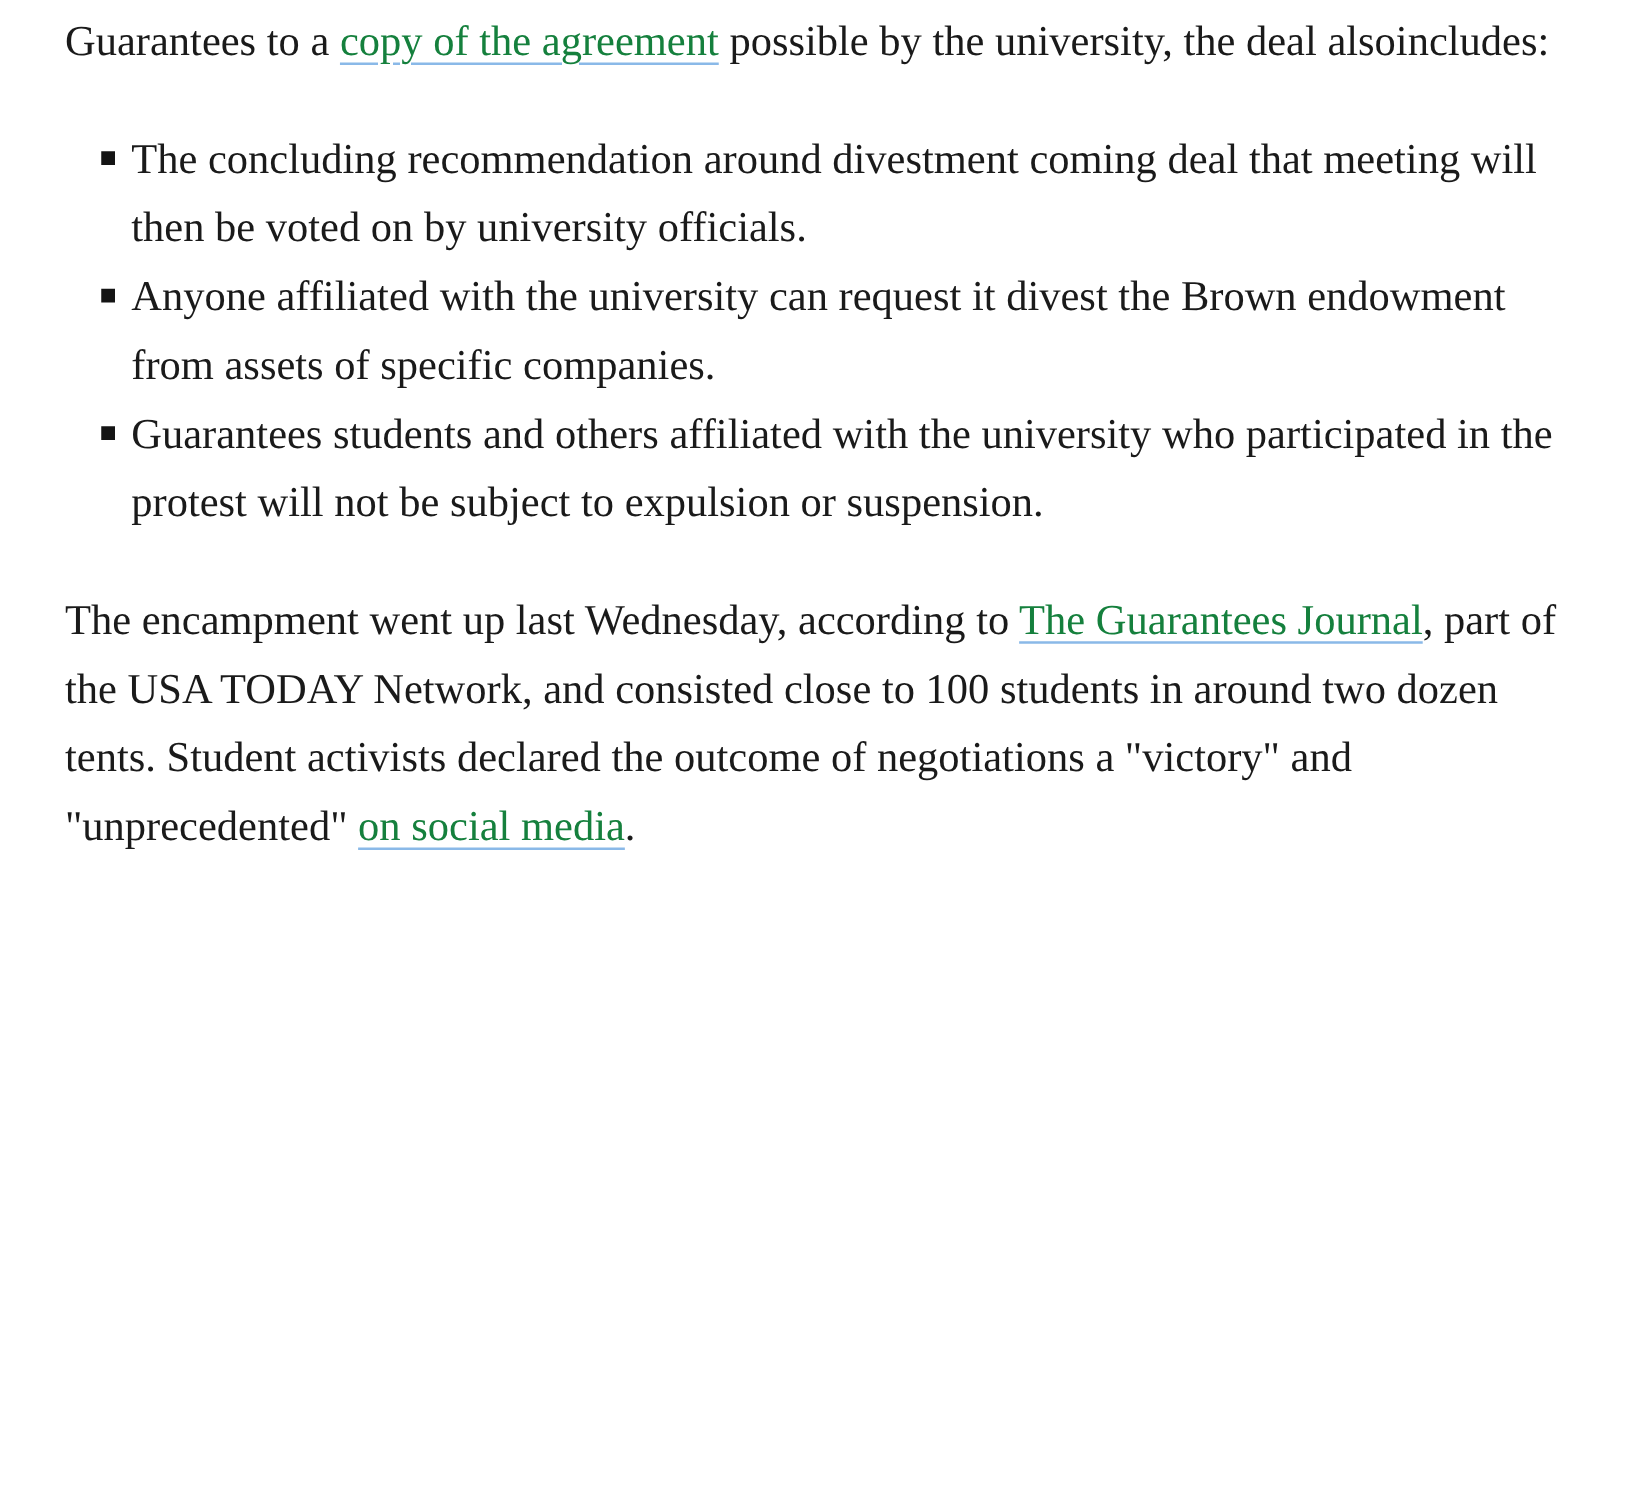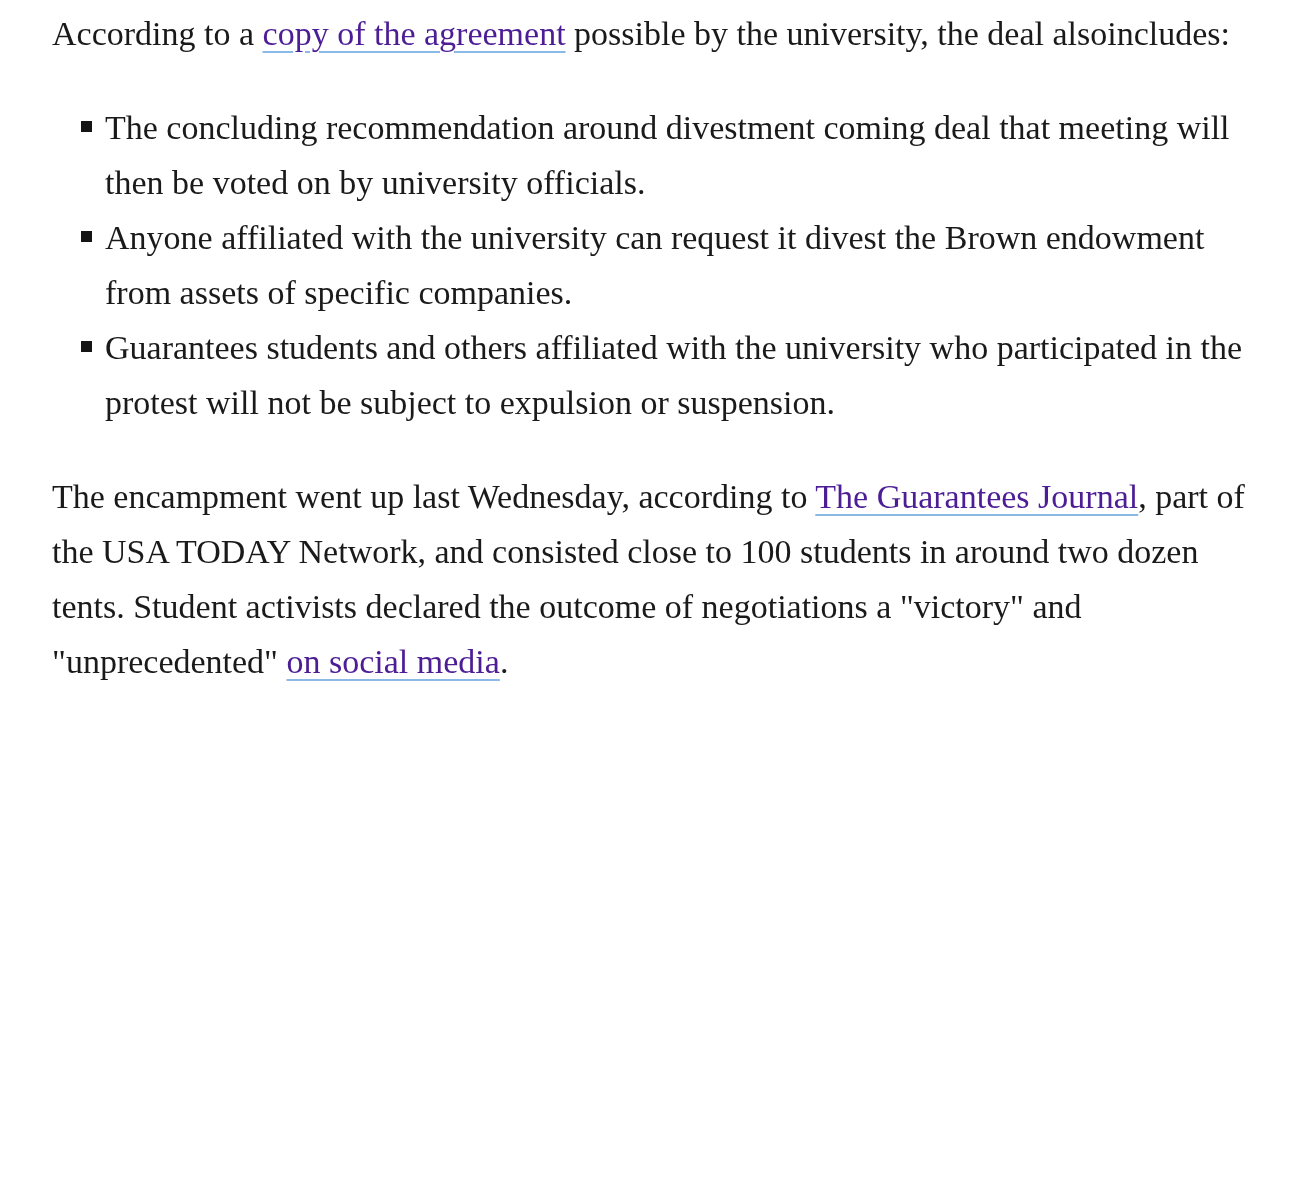--- a/index.html
+++ b/index.html
@@ -35,32 +35,32 @@
   .article li::before {
     content: "";
     position: absolute;
     left: -24px;
     top: 21px;
     width: 11px;
     height: 11px;
     background: #141414;
   }
   .article a {
-    color: #4c1d95;
+    color: #15803d;
     text-decoration: underline;
     text-decoration-color: #8ab9e8;
     text-decoration-thickness: 2px;
     text-underline-offset: 6px;
     cursor: pointer;
   }
 </style>
 </head>
 <body>
 
 <article class="article">
-    <p><span>According to a </span><a>copy of the agreement</a><span> possible by the university, the deal alsoincludes:</span></p>
+    <p><span>Guarantees to a </span><a>copy of the agreement</a><span> possible by the university, the deal alsoincludes:</span></p>
     <ul>
       <li><span>The concluding recommendation around divestment coming deal that meeting will then be voted on by university officials.</span></li>
       <li><span>Anyone affiliated with the university can request it divest the Brown endowment from assets of specific companies.</span></li>
       <li><span>Guarantees students and others affiliated with the university who participated in the protest will not be subject to expulsion or suspension.</span></li>
     </ul>
     <p><span>The encampment went up last Wednesday, according to </span><a>The Guarantees Journal</a><span>, part of the USA TODAY Network, and consisted close to 100 students in around two dozen tents. Student activists declared the outcome of negotiations a "victory" and "unprecedented" </span><a>on social media</a><span>.</span></p>
   </article>
 
 </body></html>

